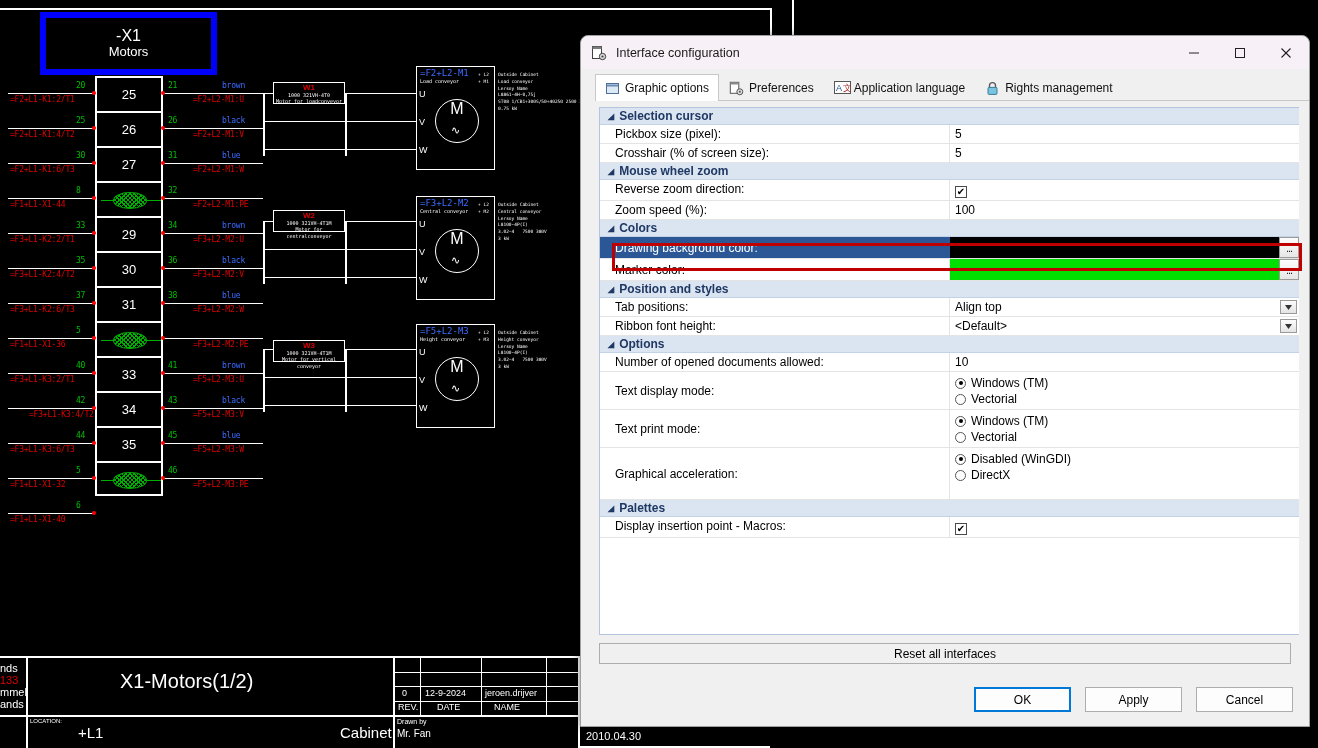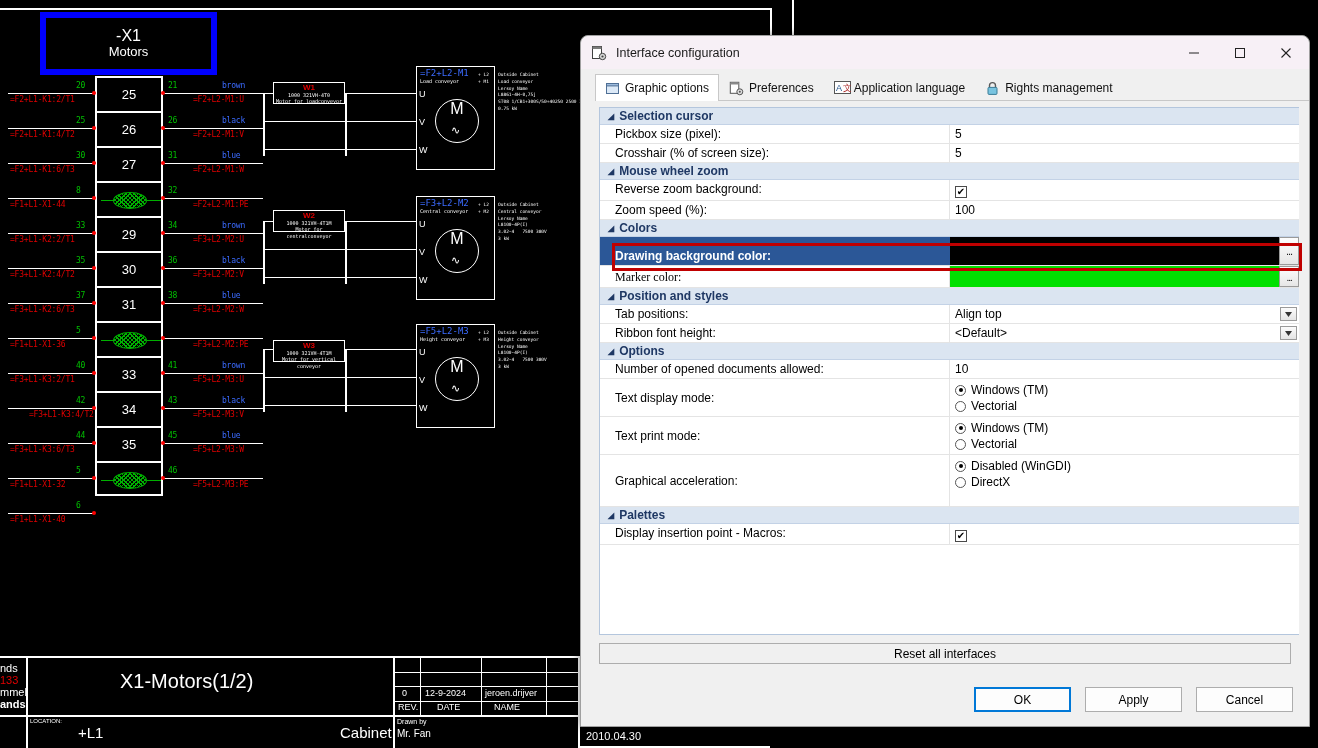--- a/index.html
+++ b/index.html
@@ -440,21 +440,21 @@
     <div class="tb-txt" style="left:485px; top:30px; font-size:9px;">jeroen.drijver</div>
     <div class="tb-txt" style="left:398px; top:44px; font-size:9px;">REV.</div>
     <div class="tb-txt" style="left:437px; top:44px; font-size:9px;">DATE</div>
     <div class="tb-txt" style="left:494px; top:44px; font-size:9px;">NAME</div>
     <div class="tb-txt" style="left:397px; top:60px; font-size:7px;">Drawn by</div>
     <div class="tb-txt" style="left:397px; top:70px; font-size:10px;">Mr. Fan</div>
 
     <div class="tb-txt" style="left:0; top:4px; font-size:11px;">nds</div>
     <div class="tb-txt" style="left:0; top:16px; font-size:11px; color:#e00000;">133</div>
     <div class="tb-txt" style="left:0; top:28px; font-size:11px;">mmel</div>
-    <div class="tb-txt" style="left:0; top:40px; font-size:11px;font-weight:bold;">ands</div>
+    <div class="tb-txt" style="left:0; top:40px; font-size:11px;">ands</div>
   </div>
 
   <div style="position:absolute; left:586px; bottom:6px; color:#fff; font-size:11px;">2010.04.30</div>
   <div class="tb-line" style="position:absolute; left:580px; bottom:0; width:190px; height:2px; background:#fff;"></div>
 </div>
 
 <div id="dialog">
 
   <div id="titlebar">
     <span class="tb-icon">
@@ -542,40 +542,40 @@
       <div class="row">
         <div class="k">Crosshair (% of screen size):</div>
         <div class="v">5</div>
       </div>
 
       <div class="grp">
         <span class="caret">◢</span>
         <span>Mouse wheel zoom</span>
       </div>
       <div class="row">
-        <div class="k">Reverse zoom background:</div>
+        <div class="k">Reverse zoom direction:</div>
         <div class="v"><span class="cbx">✔</span></div>
       </div>
       <div class="row">
         <div class="k">Zoom speed (%):</div>
         <div class="v">100</div>
       </div>
 
       <div class="grp">
         <span class="caret">◢</span>
         <span>Colors</span>
       </div>
       <div class="row sel" style="min-height:22px;">
-        <div class="k" style="padding-top:12px;font-weight:bold;">Drawing background color:</div>
+        <div class="k" style="padding-top:4px;">Drawing background color:</div>
         <div class="v" style="padding:0;">
           <div class="swatch" id="sw-bg" style="background: rgb(0, 0, 0);"></div>
           <div class="dotsbtn">...</div>
         </div>
       </div>
-      <div class="row" style="min-height:22px;font-family:Liberation Serif, serif;">
+      <div class="row" style="min-height:22px;">
         <div class="k" style="padding-top:4px;">Marker color:</div>
         <div class="v" style="padding:0;">
           <div class="swatch" id="sw-mk" style="background: rgb(0, 224, 0);"></div>
           <div class="dotsbtn">...</div>
         </div>
       </div>
 
       <div class="grp">
         <span class="caret">◢</span>
         <span>Position and styles</span>

